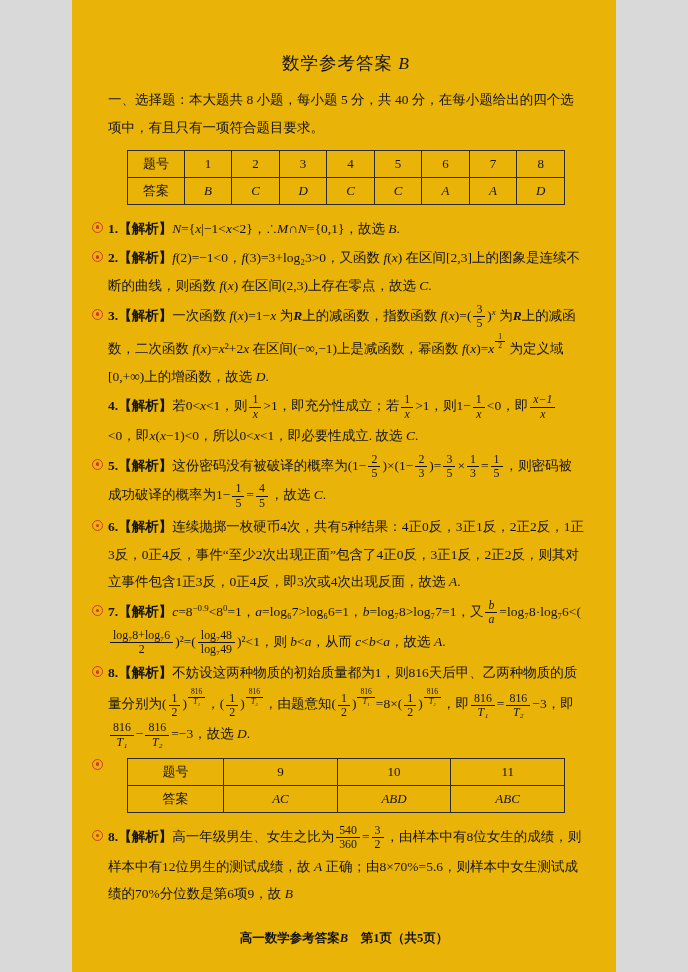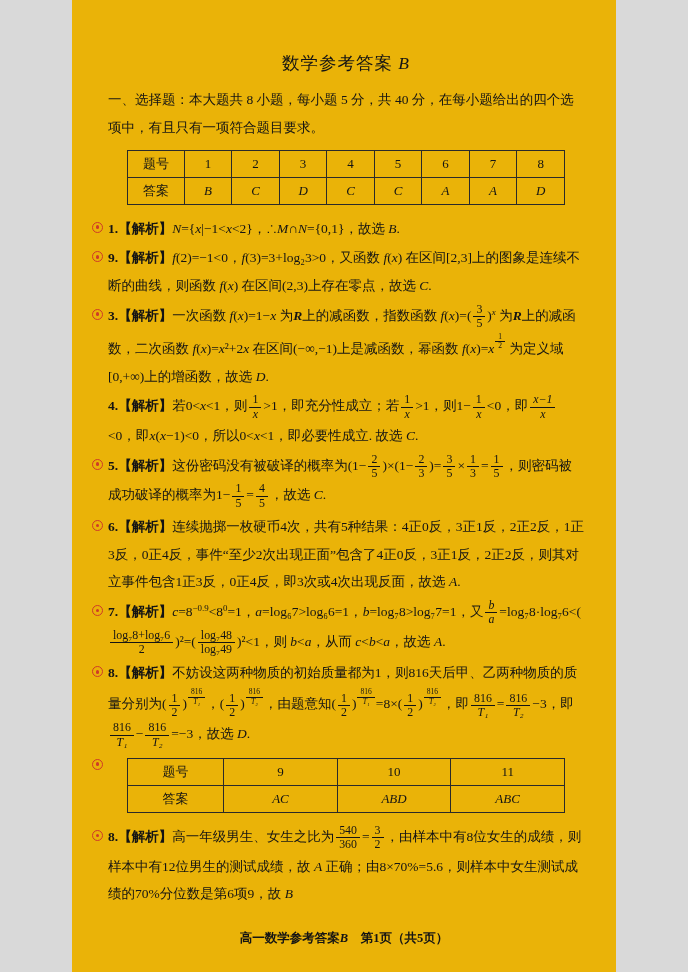--- a/index.html
+++ b/index.html
@@ -65,21 +65,21 @@
       </tr>
     </tbody>
   </table>
 
   <div class="item">
     <span class="marker"></span>
     <span class="sol-text"><b>1.【解析】</b><i><i>N</i></i>={<i><i>x</i></i>|−1&lt;<i><i>x</i></i>&lt;2}，∴<i><i>M</i></i>∩<i><i>N</i></i>={0,1}，故选 <i><i>B</i></i>.</span>
   </div>
   <div class="item">
     <span class="marker"></span>
-    <span class="sol-text"><b>9.【解析】</b><i><i>f</i></i>(2)=−1&lt;0，<i><i>f</i></i>(3)=3+log₂3&gt;0，又函数 <i><i>f</i></i>(<i><i>x</i></i>) 在区间[2,3]上的图象是连续不断的曲线，则函数 <i><i>f</i></i>(<i><i>x</i></i>) 在区间(2,3)上存在零点，故选 <i><i>C</i></i>.</span>
+    <span class="sol-text"><b>2.【解析】</b><i><i>f</i></i>(2)=−1&lt;0，<i><i>f</i></i>(3)=3+log₂3&gt;0，又函数 <i><i>f</i></i>(<i><i>x</i></i>) 在区间[2,3]上的图象是连续不断的曲线，则函数 <i><i>f</i></i>(<i><i>x</i></i>) 在区间(2,3)上存在零点，故选 <i><i>C</i></i>.</span>
   </div>
   <div class="item">
     <span class="marker"></span>
     <span class="sol-text"><b>3.【解析】</b>一次函数 <i><i>f</i></i>(<i><i>x</i></i>)=1−<i><i>x</i></i> 为<b><i>R</i></b>上的减函数，指数函数 <i><i>f</i></i>(<i><i>x</i></i>)=(<span class="frac"><span class="num">3</span><span class="den">5</span></span>)<sup><i>x</i></sup> 为<b><i>R</i></b>上的减函数，二次函数 <i><i>f</i></i>(<i><i>x</i></i>)=<i><i>x</i></i>²+2<i><i>x</i></i> 在区间(−∞,−1)上是减函数，幂函数 <i><i>f</i></i>(<i><i>x</i></i>)=<i><i>x</i></i><span class="frac supfrac"><span class="num">1</span><span class="den">2</span></span> 为定义域[0,+∞)上的增函数，故选 <i><i>D</i></i>.</span>
   </div>
   <div class="item">
     
     <span class="sol-text"><b>4.【解析】</b>若0&lt;<i><i>x</i></i>&lt;1，则<span class="frac"><span class="num">1</span><span class="den"><i>x</i></span></span>&gt;1，即充分性成立；若<span class="frac"><span class="num">1</span><span class="den"><i>x</i></span></span>&gt;1，则1−<span class="frac"><span class="num">1</span><span class="den"><i>x</i></span></span>&lt;0，即<span class="frac"><span class="num"><i>x−1</i></span><span class="den"><i>x</i></span></span>&lt;0，即<i><i>x</i></i>(<i><i>x</i></i>−1)&lt;0，所以0&lt;<i><i>x</i></i>&lt;1，即必要性成立. 故选 <i><i>C</i></i>.</span>
   </div>
   <div class="item">

